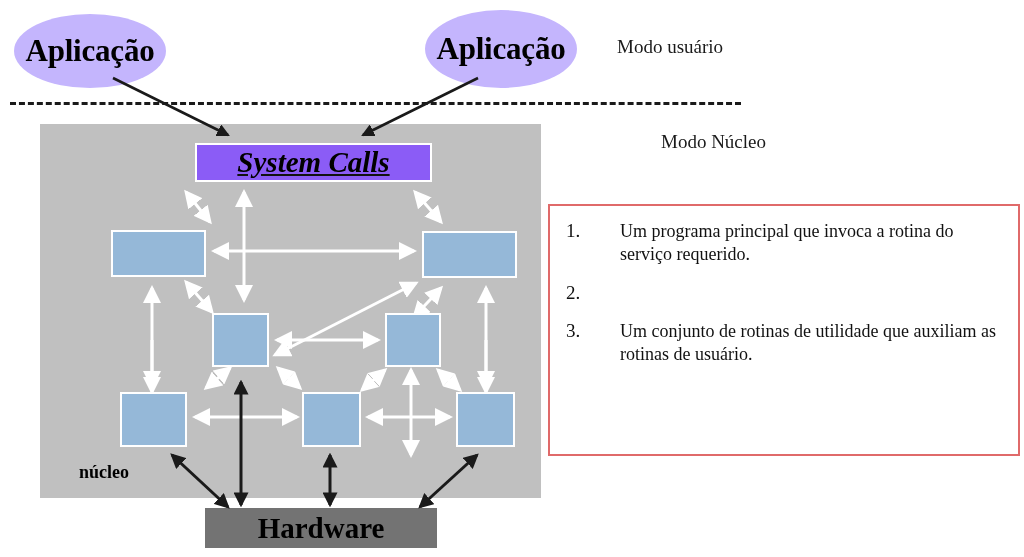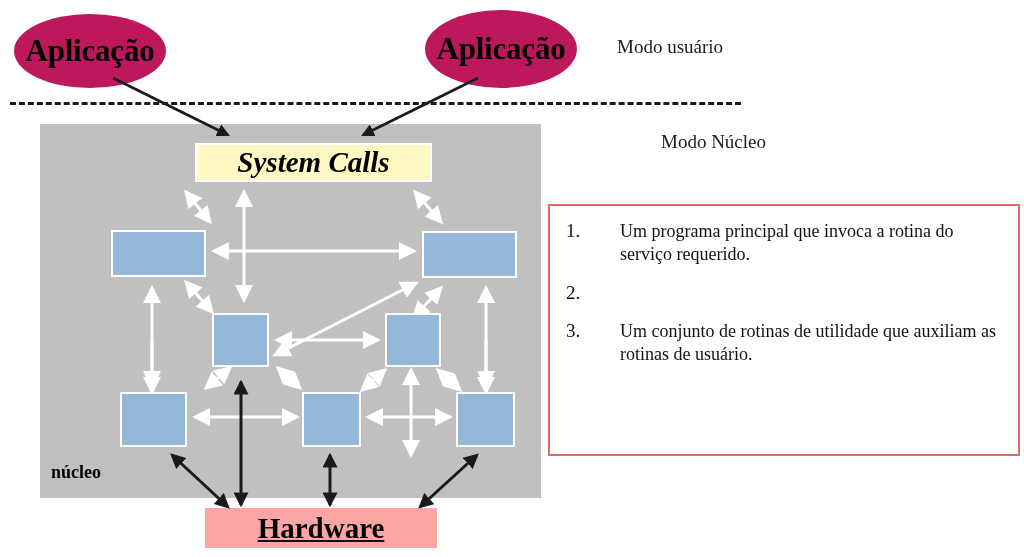--- a/index.html
+++ b/index.html
@@ -17,21 +17,21 @@
     width: 1024px;
     height: 557px;
     overflow: hidden;
     background: #ffffff;
   }
   .abs { position: absolute; }
 
   
   .app-ellipse {
     border-radius: 50%;
-    background: #be185d;
+    background: #c4b5fd;
     display: flex;
     align-items: center;
     justify-content: center;
   }
   .app-ellipse .app-label {
     font-family: "Liberation Serif", "DejaVu Serif", serif;
     font-weight: bold;
     font-size: 31px;
     color: #000000;
     letter-spacing: -0.2px;
@@ -54,50 +54,51 @@
 
   
   .kernel-region {
     background: #c0c0c0;
   }
   .kernel-tag {
     font-family: "Liberation Serif", "DejaVu Serif", serif;
     font-weight: bold;
     font-size: 18px;
     color: #000000;
+    margin-left: 28px;
   }
 
   
   .blue-box {
     background: #95b8d8;
     border: 2px solid #ffffff;
     box-sizing: border-box;
   }
   .syscalls-box {
-    background: #fef9c3;
+    background: #8b5cf6;
     border: 2px solid #ffffff;
     box-sizing: border-box;
-    display: flex;
-    align-items: center;
-    justify-content: center;
-  }
-  .syscalls-box .syscalls-label {
-    font-family: "Liberation Serif", "DejaVu Serif", serif;
-    font-weight: bold;
-    font-style: italic;
-    font-size: 29px;
-    color: #000000;
-    white-space: nowrap;
-  }
-  .hardware-box {
-    background: #fca5a5;
     display: flex;
     align-items: center;
     justify-content: center;
     text-decoration: underline;
+  }
+  .syscalls-box .syscalls-label {
+    font-family: "Liberation Serif", "DejaVu Serif", serif;
+    font-weight: bold;
+    font-style: italic;
+    font-size: 29px;
+    color: #000000;
+    white-space: nowrap;
+  }
+  .hardware-box {
+    background: #737373;
+    display: flex;
+    align-items: center;
+    justify-content: center;
   }
   .hardware-box .hardware-label {
     font-family: "Liberation Serif", "DejaVu Serif", serif;
     font-weight: bold;
     font-size: 29px;
     color: #000000;
     white-space: nowrap;
   }
 
   

